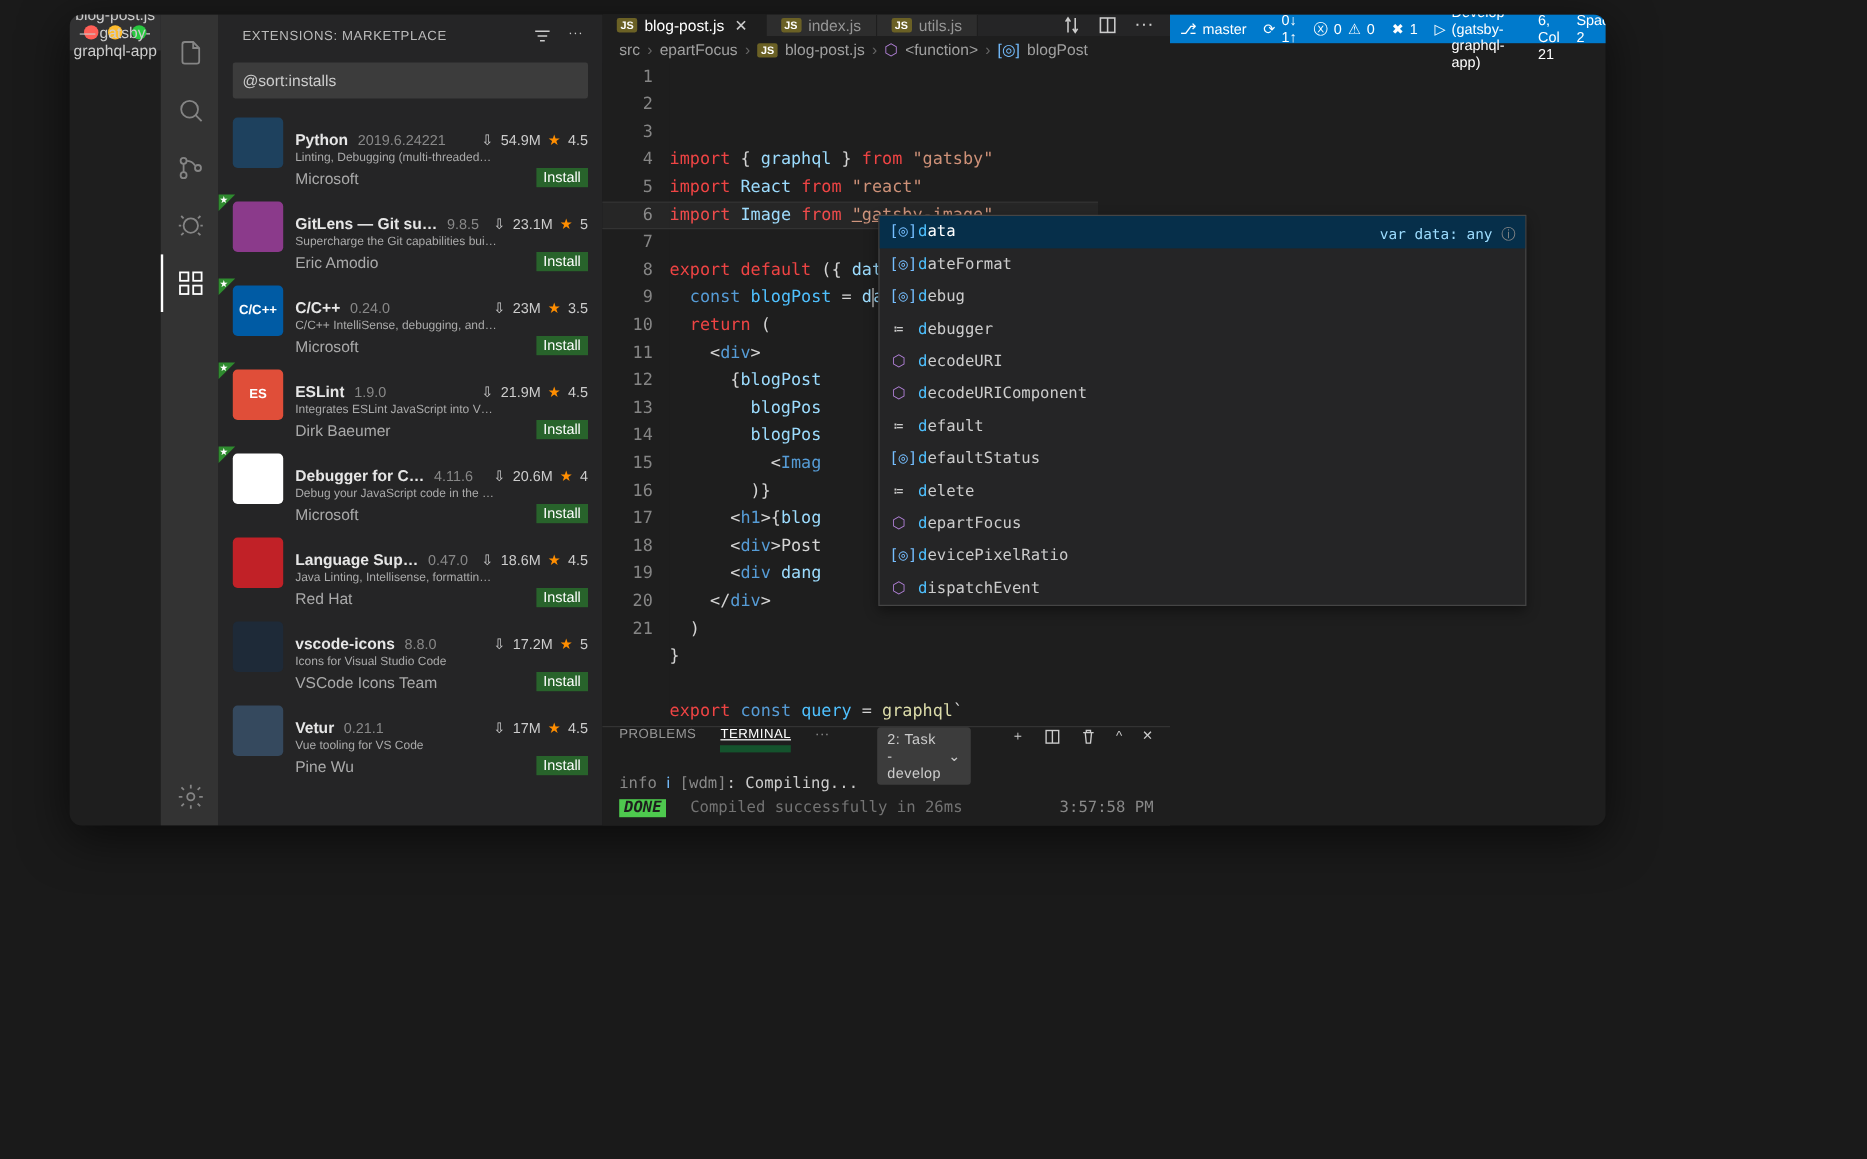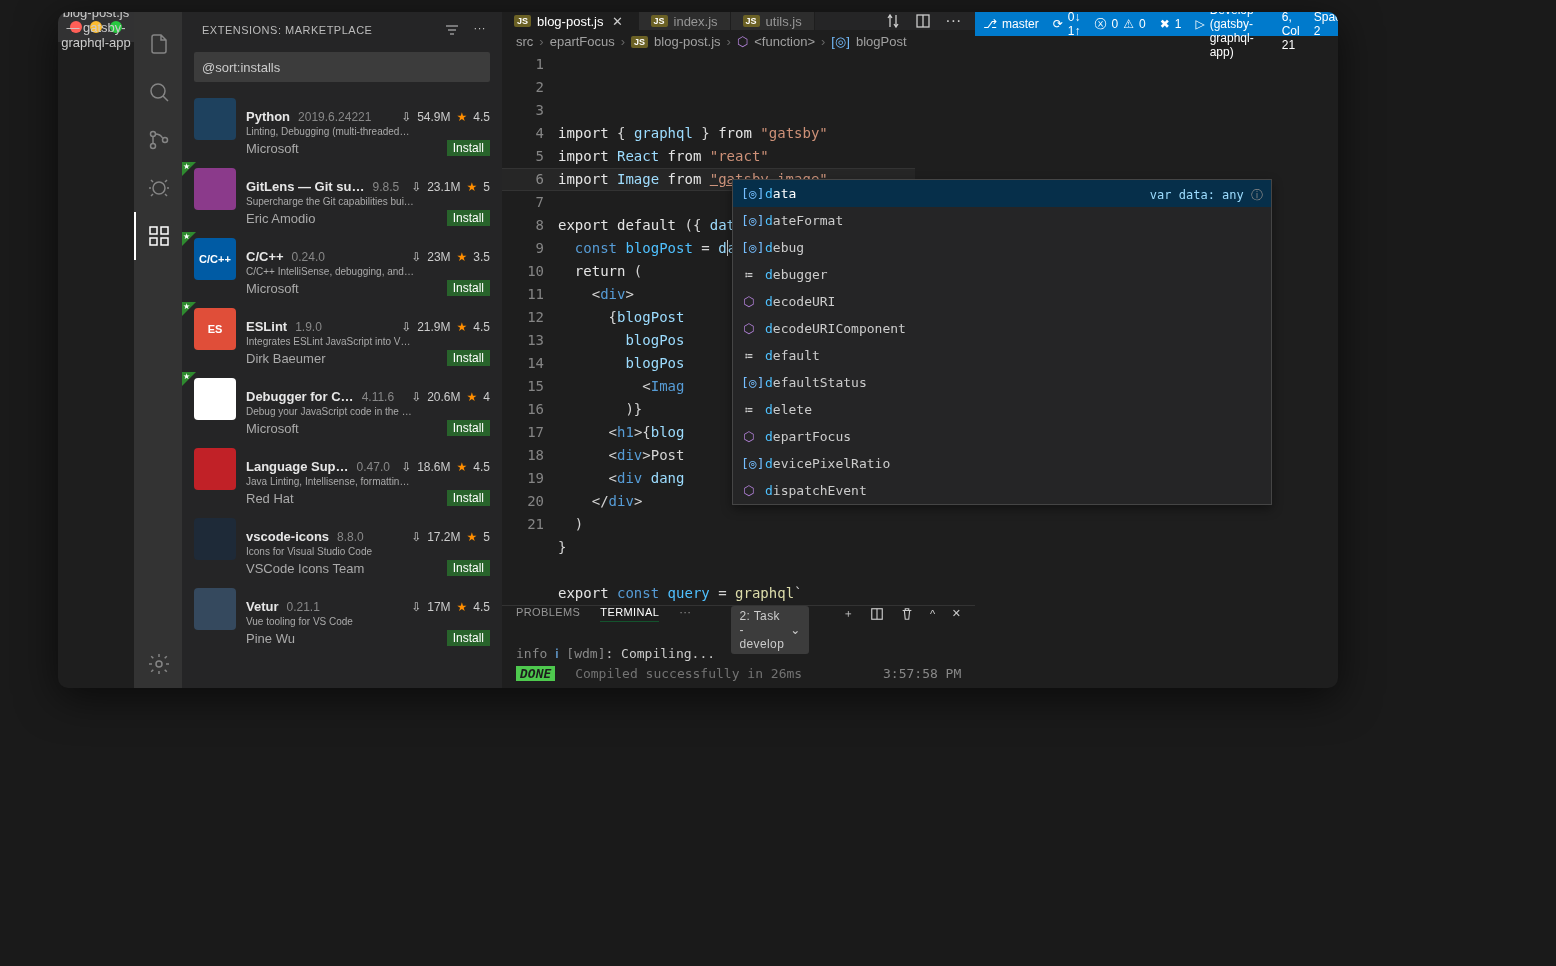--- a/index.html
+++ b/index.html
@@ -42,34 +42,34 @@
 .tab.active { background: #1e1e1e; color: #fff; }
 .tab-close { width: 16px; text-align: center; color: #ccc; }
 .tab-spacer { flex: 1; }
 .tab-actions { display: flex; gap: 14px; align-items: center; padding: 0 14px; color: #ccc; }
 .js-icon { background: #6b6125; color: #fff; font-size: 9px; font-weight: bold; padding: 1px 3px; border-radius: 2px; }
 .breadcrumbs { display: flex; align-items: center; gap: 6px; font-size: 13px; color: #a0a0a0; padding: 4px 14px; height: 24px; }
 .breadcrumbs .chev { color: #666; }
 .editor-area { flex: 1; position: relative; font-family: "SF Mono", Menlo, Consolas, monospace; font-size: 14px; line-height: 23px; display: flex; }
 .gutter { width: 56px; text-align: right; padding-right: 14px; color: #858585; background: #1e1e1e; }
 .code { flex: 1; position: relative; white-space: pre; color: #d4d4d4; }
-.code .kw { color: #e5e5e5; } .code .ty { color: #569cd6; } .code .fn { color: #dcdcaa; } .code .st { color: #ce9178; } .code .id { color: #9cdcfe; } .code .cn { color: #4fc1ff; }
+.code .kw { color: #ef4444; } .code .ty { color: #569cd6; } .code .fn { color: #dcdcaa; } .code .st { color: #ce9178; } .code .id { color: #9cdcfe; } .code .cn { color: #4fc1ff; }
 .highlight-line { position: absolute; left: -56px; right: 0; height: 23px; top: 115px; background: rgba(255,255,255,0.04); border-top: 1px solid #333; border-bottom: 1px solid #333; pointer-events:none; }
 .minimap { width: 60px; background: #1e1e1e; opacity: .5; }
 .suggest { position: absolute; left: 230px; top: 126px; width: 540px; background: #252526; border: 1px solid #454545; font-family: "SF Mono", Menlo, monospace; font-size: 13px; box-shadow: 0 4px 10px rgba(0,0,0,.4); }
 .suggest-row { display: flex; align-items: center; padding: 2px 8px; color: #ccc; gap: 8px; }
 .suggest-row.sel { background: #062f4a; color: #fff; }
 .suggest-row .sicon { width: 16px; text-align: center; }
 .suggest-detail { position: absolute; right: 8px; top: 4px; color: #9cdcfe; font-size: 12px; }
 .sicon.var { color: #75beff; } .sicon.key { color: #cccccc; } .sicon.meth { color: #b180d7; }
 
 .panel { height: 170px; border-top: 1px solid #333; display: flex; flex-direction: column; background: #1e1e1e; }
 .panel-tabs { display: flex; align-items: flex-start; height: 32px; padding: 0 14px; gap: 20px; font-size: 11px; letter-spacing: .4px; color: #969696; }
 .panel-tabs .pt { cursor: pointer; }
-.panel-tabs .pt.active { color: #fff; border-bottom: 1px solid #14532d; padding-bottom: 3px; }
+.panel-tabs .pt.active { color: #fff; border-bottom: 6px solid #14532d; padding-bottom: 3px; text-decoration: underline; }
 .panel-spacer { flex: 1; }
 .task-select { background: #3c3c3c; color: #ccc; border: none; font-size: 12px; padding: 3px 8px; border-radius: 3px; display:flex; align-items:center; gap:6px; }
 .panel-icons { display: flex; gap: 16px; align-items: center; color: #ccc; margin-left: 14px; }
 .terminal-body { flex: 1; padding: 6px 14px; font-family: "SF Mono", Menlo, monospace; font-size: 13px; line-height: 20px; }
 .term-info { color: #888; } .term-green { color: #737373; padding-left: 12px; } .term-done { background: #4ec94e; color: #1e1e1e; padding: 0 4px; font-weight: bold; font-style: italic; } .term-time { color: #888; float: right; }
 
 .statusbar { height: 24px; background: #007acc; display: flex; align-items: center; color: #fff; font-size: 12px; padding: 0 8px; gap: 14px; }
 .statusbar .section { display: flex; align-items: center; gap: 5px; cursor: pointer; }
 .statusbar .spacer { flex: 1; }
 svg { display: block; }

